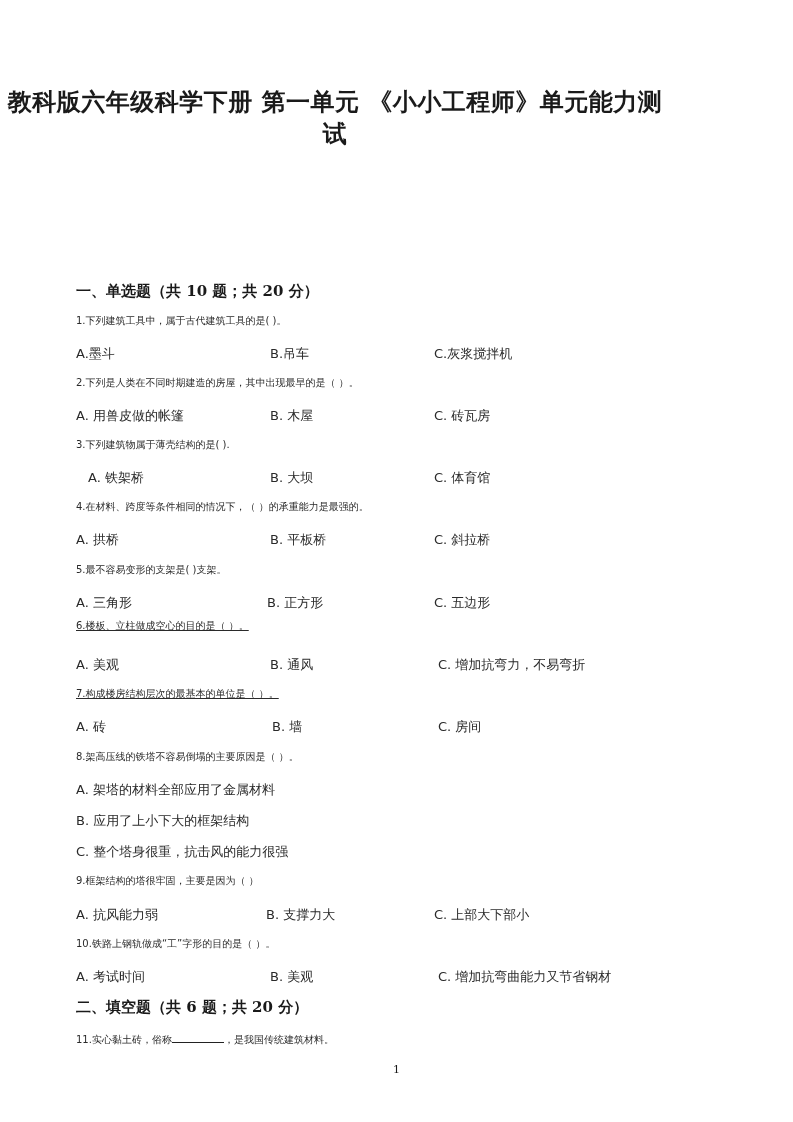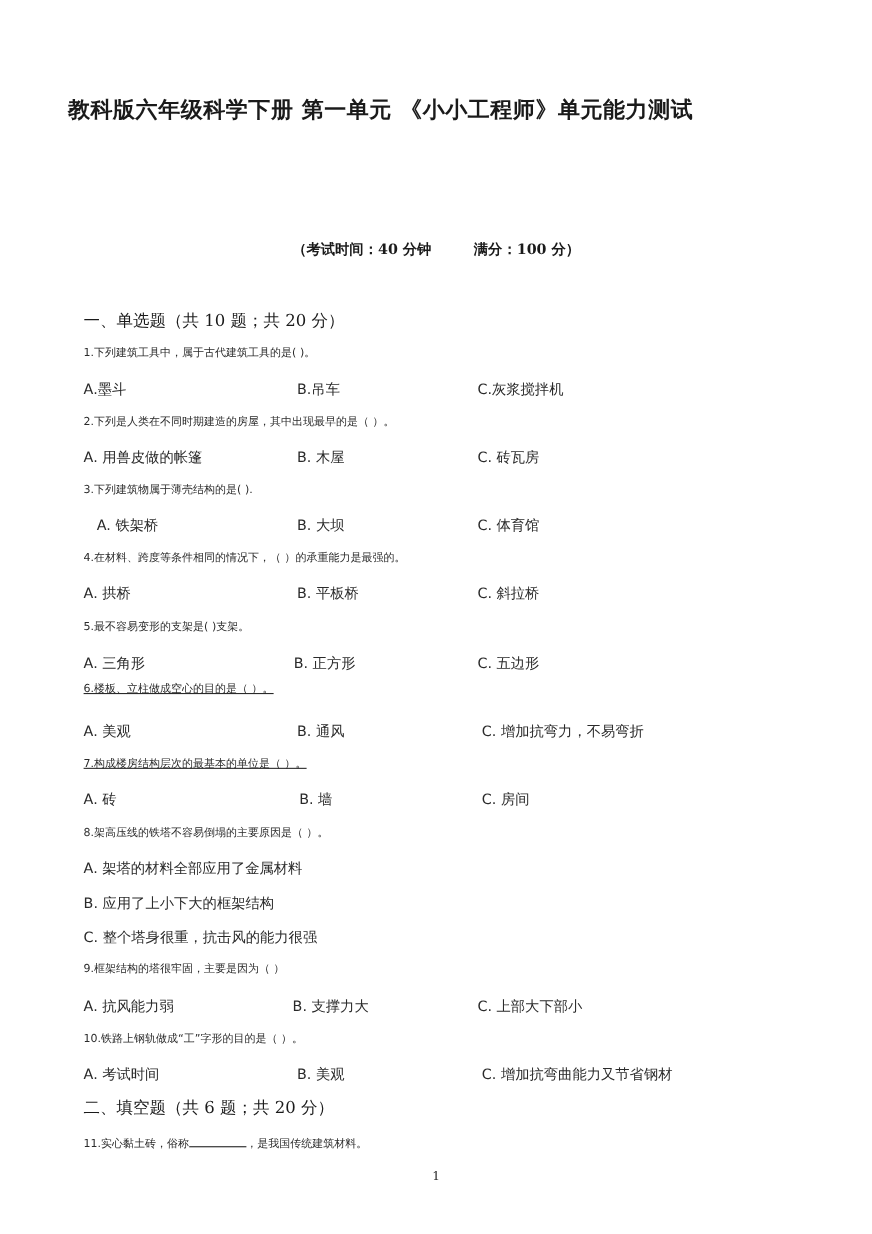--- a/index.html
+++ b/index.html
@@ -3,48 +3,44 @@
   <meta charset="utf-8">
   <style>
     html, body { margin: 0; padding: 0; background: #ffffff; }
     body {
       width: 793px; height: 1122px; position: relative; overflow: hidden;
       font-family: "DejaVu Serif", "Liberation Serif", serif;
       color: #1a1a1a;
     }
     .page { position: absolute; left: 0; top: 0; width: 793px; height: 1122px; }
     .title {
-      position: absolute; top: 86px; left: 16px; width: 660px; text-align: center;
-      font-size: 20px; font-weight: bold; letter-spacing: 0.5px;
+      position: absolute; top: 86px; left: 5px; width: 660px; text-align: center;
+      font-size: 24px; font-weight: bold; letter-spacing: 0.5px;
     }
     .info-row { position: absolute; top: 156px; left: 76px; width: 640px; height: 20px; font-size: 13px; font-weight: bold; }
     .info-field { position: absolute; top: 0; display: flex; align-items: flex-end; }
     .info-field .blank { display: inline-block; border-bottom: 1px solid #222; height: 14px; margin-left: 1px; }
     .exam-meta {
       position: absolute; top: 218px; left: 0; width: 793px; text-align: center;
       font-size: 13px; font-weight: bold;
     }
     .exam-meta span { margin: 0 17px; }
-    .section-heading { position: absolute; left: 76px; font-size: 15px; font-weight: normal; }
+    .section-heading { position: absolute; left: 76px; font-size: 15px; font-weight: bold; }
     .q { position: absolute; left: 76px; font-size: 10px; font-family: "DejaVu Sans", "Liberation Sans", sans-serif; color: #2a2a2a; }
     .opt { position: absolute; font-size: 13px; font-family: "DejaVu Sans", "Liberation Sans", sans-serif; color: #2a2a2a; white-space: nowrap; }
     .fill-blank { display: inline-block; width: 52px; border-bottom: 1px solid #222; height: 12px; vertical-align: baseline; }
     .page-number { position: absolute; top: 1063px; left: 0; width: 793px; text-align: center; font-size: 11px; }
   </style>
 </head>
 <body>
 
 <div class="page">
   <div class="title">教科版六年级科学下册  第一单元  《小小工程师》单元能力测试</div>
 
 
-  <div class="exam-meta">
-    <span>（考试时间：40 分钟</span>
-    <span>满分：100 分）</span>
-  </div>
 
   <div id="sections">
       <div class="section-heading" style="top: 282px;">一、单选题（共 10 题；共 20 分）</div>
       <div class="section-heading" style="top: 998px;">二、填空题（共 6 题；共 20 分）</div>
     </div>
   <div id="questions">
       <div class="q" style="top: 314px;">1.下列建筑工具中，属于古代建筑工具的是(    )。</div>
       <div class="opt" style="left: 76px; top: 345px;">A.墨斗</div>
       <div class="opt" style="left: 270px; top: 345px;">B.吊车</div>
       <div class="opt" style="left: 434px; top: 345px;">C.灰浆搅拌机</div>

